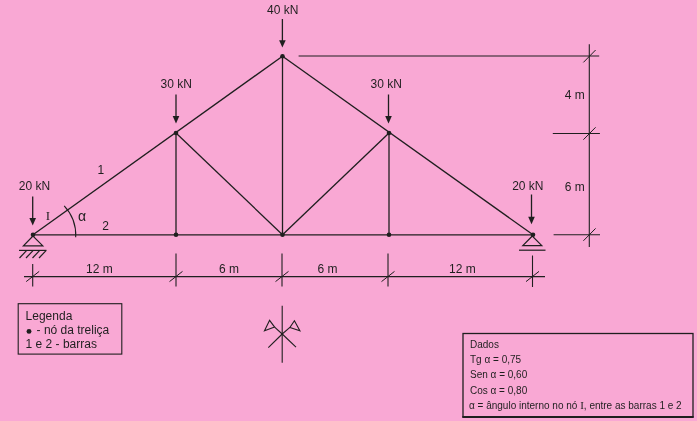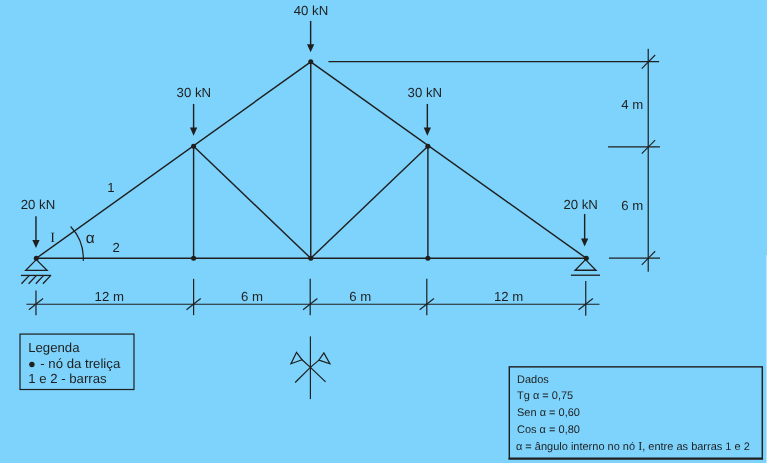--- a/index.html
+++ b/index.html
@@ -1,16 +1,16 @@
 <!DOCTYPE html>
 <html><head>
 <meta charset="utf-8">
 <style>
   html,body{margin:0;padding:0;background:#fff;}
-  .wrap{width:697px;height:421px;position:relative;overflow:hidden;background:#7dd3fc;}
+  .wrap{width:697px;height:421px;position:relative;overflow:hidden;background:#f9a8d4;}
   svg{display:block;}
   text{font-family:"Liberation Sans",sans-serif;fill:#1f1f1f;}
   .serif{font-family:"Liberation Serif",serif;}
 </style>
 </head>
 <body>
 <div class="wrap">
 <svg width="697" height="421" viewBox="0 0 697 421" xmlns="http://www.w3.org/2000/svg">
   <g stroke="#1f1f1f" fill="none" stroke-width="1.3" stroke-linecap="butt">
 

